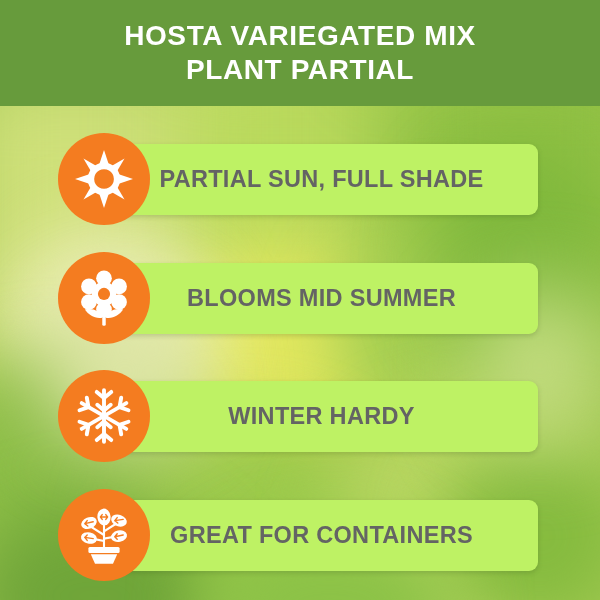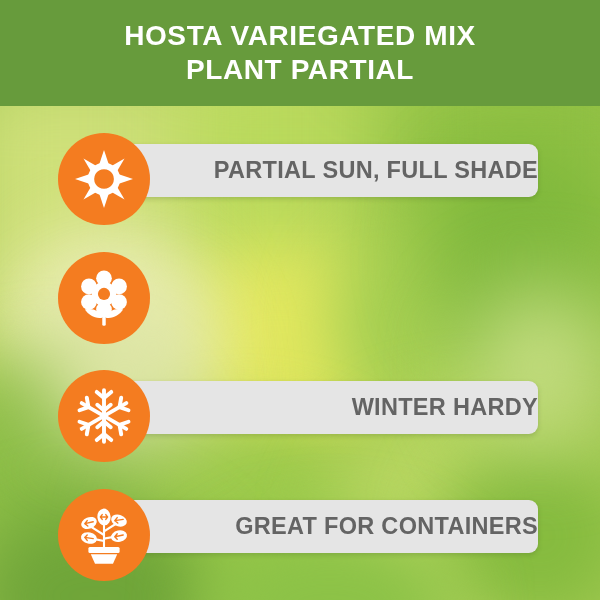--- a/index.html
+++ b/index.html
@@ -37,25 +37,25 @@
   }
   #bg .blob { position:absolute; border-radius:50%; filter:blur(34px); }
   #bg .soft { position:absolute; filter:blur(42px); }
 
   
   .row { position:absolute; left:0; width:600px; height:92px; }
 
   .bar {
     position:absolute;
     left:105px; top:11px;
-    width:433px; height:53px;
-    background:#e5e5e5;
+    width:433px; height:71px;
+    background:#bef264;
     border-radius:9px;
     box-shadow:0 2px 5px rgba(60,80,30,0.22);
-    display:flex; align-items:center; justify-content:flex-end;
+    display:flex; align-items:center; justify-content:center;
     z-index:2;
   }
   .bar .label {
     color:#646464;
     font-size:23.5px;
     font-weight:bold;
     letter-spacing:0.3px;
     white-space:nowrap;
     text-align:center;
   }
@@ -116,20 +116,23 @@
             <polygon points="85.4,14.6 71.5,38.5 61.5,28.5"></polygon>
             <polygon points="14.6,85.4 28.5,61.5 38.5,71.5"></polygon>
             <path d="M50,22 A28,28 0 1,1 49.9,22 Z M50,33 A17,17 0 1,0 50.1,33 Z"></path>
           </g>
         </svg>
       </span>
     </div>
   </div>
 
   <div class="row" style="top:252px;">
+    <div class="bar">
+      <span class="label">BLOOMS MID SUMMER</span>
+    </div>
     <div class="badge">
       <span>
         <svg width="58" height="58" viewBox="0 0 100 100">
           <g fill="#ffffff">
             <circle cx="50" cy="16" r="13.5"></circle>
             <circle cx="76" cy="30" r="13.5"></circle>
             <circle cx="76" cy="57" r="13.5"></circle>
             <circle cx="50" cy="70" r="13.5"></circle>
             <circle cx="24" cy="57" r="13.5"></circle>
             <circle cx="24" cy="30" r="13.5"></circle>

